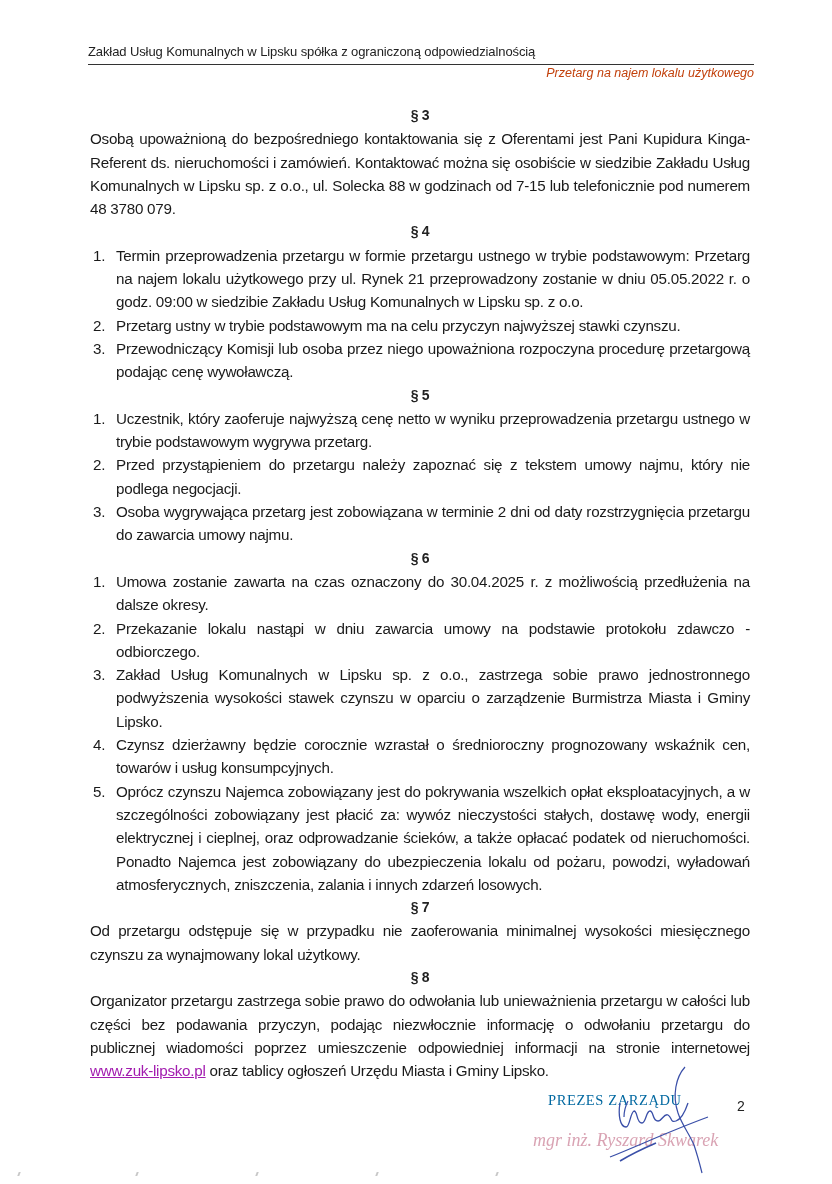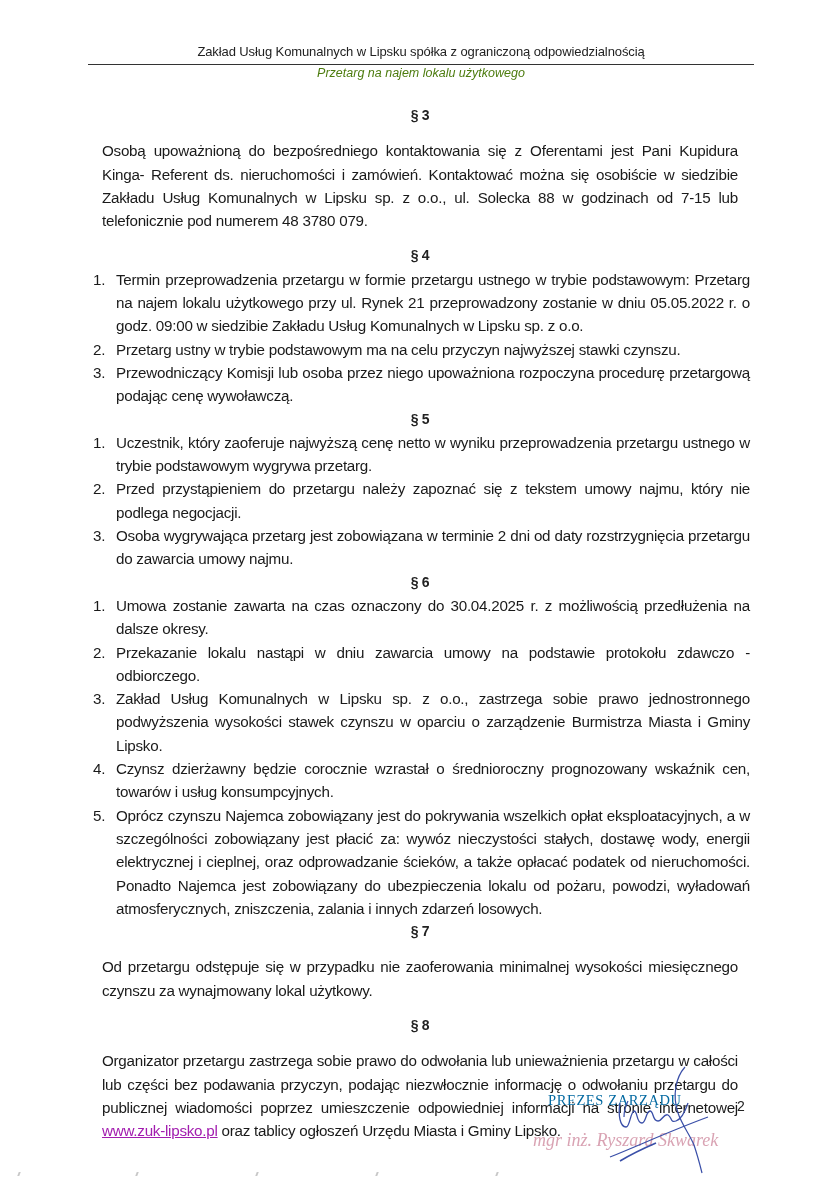--- a/index.html
+++ b/index.html
@@ -17,61 +17,60 @@
     }
     .page {
       position: absolute;
       left: 0; top: 0;
       width: 832px; height: 1184px;
     }
     .header-org {
       position: absolute;
       left: 88px; width: 666px;
       top: 44px;
-      text-align: center;
       font-size: 13px;
       letter-spacing: -0.1px;
       color: #222;
     }
     .header-rule {
       position: absolute;
       left: 88px; width: 666px;
       top: 64px;
       height: 0;
       border-top: 1px solid #333;
     }
     .header-sub {
       position: absolute;
       left: 88px; width: 666px;
       top: 66px;
-      text-align: center;
+      text-align: right;
       font-size: 12.5px;
       font-style: italic;
-      color: #4d7c0f;
+      color: #c2410c;
     }
     .body {
       position: absolute;
       left: 90px;
       width: 660px;
       top: 104px;
       font-size: 15.2px;
       line-height: 23.3px;
       letter-spacing: -0.25px;
     }
     .section-title {
       text-align: center;
       font-weight: bold;
       font-size: 14px;
       height: 23.3px;
       line-height: 23.3px;
       color: #222;
     }
     .para {
       text-align: justify;
-      margin: 12px;
+      margin: 0;
     }
     ol.items {
       list-style: none;
       margin: 0;
       padding: 0;
     }
     ol.items li {
       position: relative;
       padding-left: 26px;
       text-align: justify;

